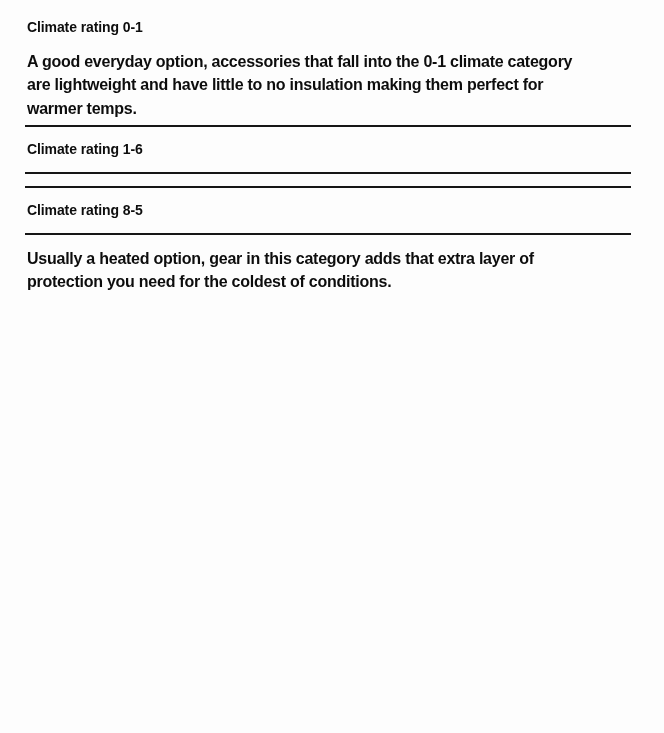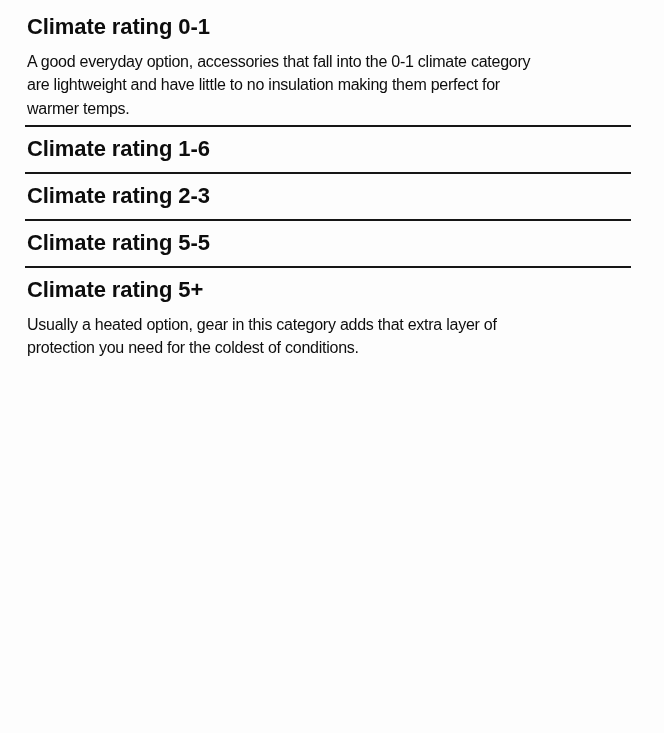--- a/index.html
+++ b/index.html
@@ -18,30 +18,30 @@
   }
   .page {
     padding: 17px 20px 0 27px;
     box-sizing: border-box;
     width: 664px;
   }
   .rating-section {
     margin: 0;
   }
   .heading {
-    font-size: 22px;
+    font-size: 14px;
     line-height: 20px;
     font-weight: 700;
     margin: 0 0 13px 0;
     letter-spacing: -0.1px;
   }
   .body-text {
     font-size: 16px;
     line-height: 23.3px;
-    font-weight: 400;
+    font-weight: 700;
     margin: 0 0 5px 0;
     white-space: pre;
     letter-spacing: -0.25px;
   }
   .divider {
     height: 0;
     border: none;
     border-top: 2px solid #161616;
     width: 606px;
     margin: 0 0 12px -2px;
@@ -59,29 +59,27 @@
 warmer temps.</p>
     <div class="divider"></div>
   </section>
 
   <section class="rating-section">
     <h2 class="heading">Climate rating 1-6</h2>
     <div class="divider"></div>
   </section>
 
   <section class="rating-section">
-    <h2 class="heading">Climate rating 2-3</h2>
     <div class="divider"></div>
   </section>
 
 
   <section class="rating-section">
-    <h2 class="heading">Climate rating 5-5</h2>
+    <h2 class="heading">Climate rating 8-5</h2>
     <div class="divider"></div>
   </section>
 
   <section class="rating-section">
-    <h2 class="heading">Climate rating 5+</h2>
     <p class="body-text">Usually a heated option, gear in this category adds that extra layer of
 protection you need for the coldest of conditions.</p>
   </section>
 
 </div>
 
 </body></html>

